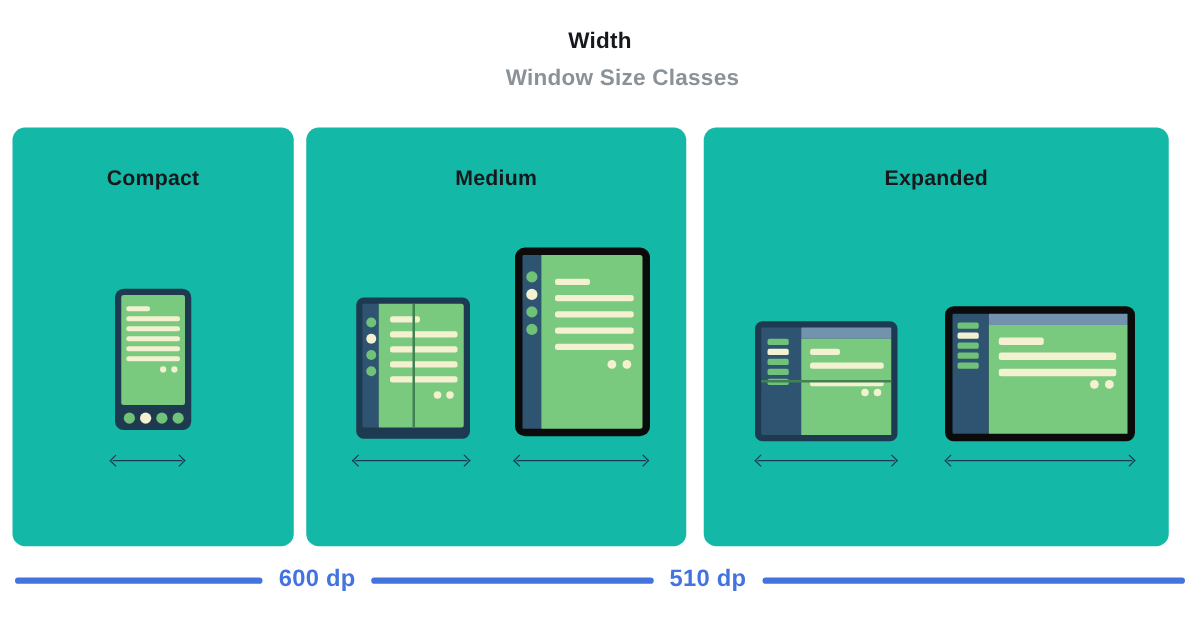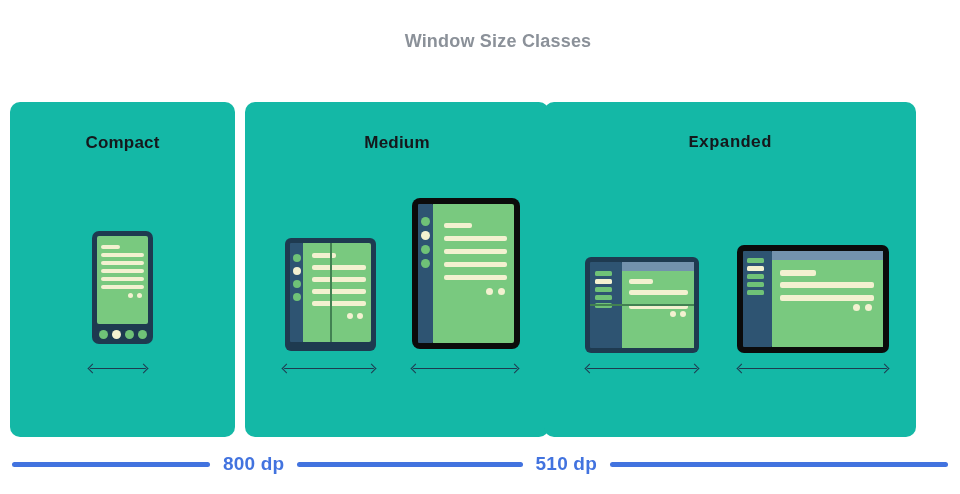--- a/index.html
+++ b/index.html
@@ -7,21 +7,21 @@
 
   
   .header{position:absolute;top:22px;left:0;width:100%;text-align:center;}
   .title{font-size:18px;font-weight:700;color:#15181c;letter-spacing:.2px;}
   .subtitle{font-size:18px;font-weight:700;color:#8b9199;margin-top:9px;letter-spacing:.2px;margin-left:36px;}
 
   
   .panel{position:absolute;top:102px;height:335px;background:#14b8a6;border-radius:10px;}
   .panel-compact{left:10px;width:225px;}
   .panel-medium{left:245px;width:304px;}
-  .panel-expanded{left:544px;width:372px;font-family:Liberation Mono, monospace;}
+  .panel-expanded{left:563px;width:372px;}
   .panel-title{position:absolute;top:31px;left:0;width:100%;margin:0;text-align:center;font-size:17px;font-weight:700;color:#15181c;letter-spacing:.2px;}
 
   
   .device{position:absolute;box-sizing:border-box;}
   .ln{background:#f3f1d0;border-radius:2px;}
   .bar{background:#6fc277;border-radius:1.5px;}
   .bar.c{background:#f3f1d0;}
   .dot{border-radius:50%;background:#6fc277;display:inline-block;}
   .dot.c{background:#f3f1d0;}
   .mini-dots{display:flex;justify-content:flex-end;align-items:center;}
@@ -104,20 +104,21 @@
   .seg-b{flex:1;}
   .seg-c{width:338px;}
   .ruler-label{font-size:19px;font-weight:700;color:#4273df;margin:0 13px;white-space:nowrap;letter-spacing:.2px;}
 </style>
 </head>
 <body>
 
 <div class="page">
 
   <header class="header">
+    <div class="title">Width</div>
     <div class="subtitle">Window Size Classes</div>
   </header>
 
   <section class="panel panel-compact">
     <h2 class="panel-title">Compact</h2>
 
     <div class="device phone">
       <div class="screen">
         <div class="ln short"></div>
         <div class="ln"></div>
@@ -246,19 +247,19 @@
     <div class="arrow arrow-expleft">
         <span class="shaft"></span>
       </div>
     <div class="arrow arrow-expright">
         <span class="shaft"></span>
       </div>
   </section>
 
   <div class="ruler">
     <span class="seg seg-a"></span>
-    <span class="ruler-label">800 dp</span>
+    <span class="ruler-label">600 dp</span>
     <span class="seg seg-b"></span>
     <span class="ruler-label">510 dp</span>
     <span class="seg seg-c"></span>
   </div>
 
 </div>
 
 </body></html>

